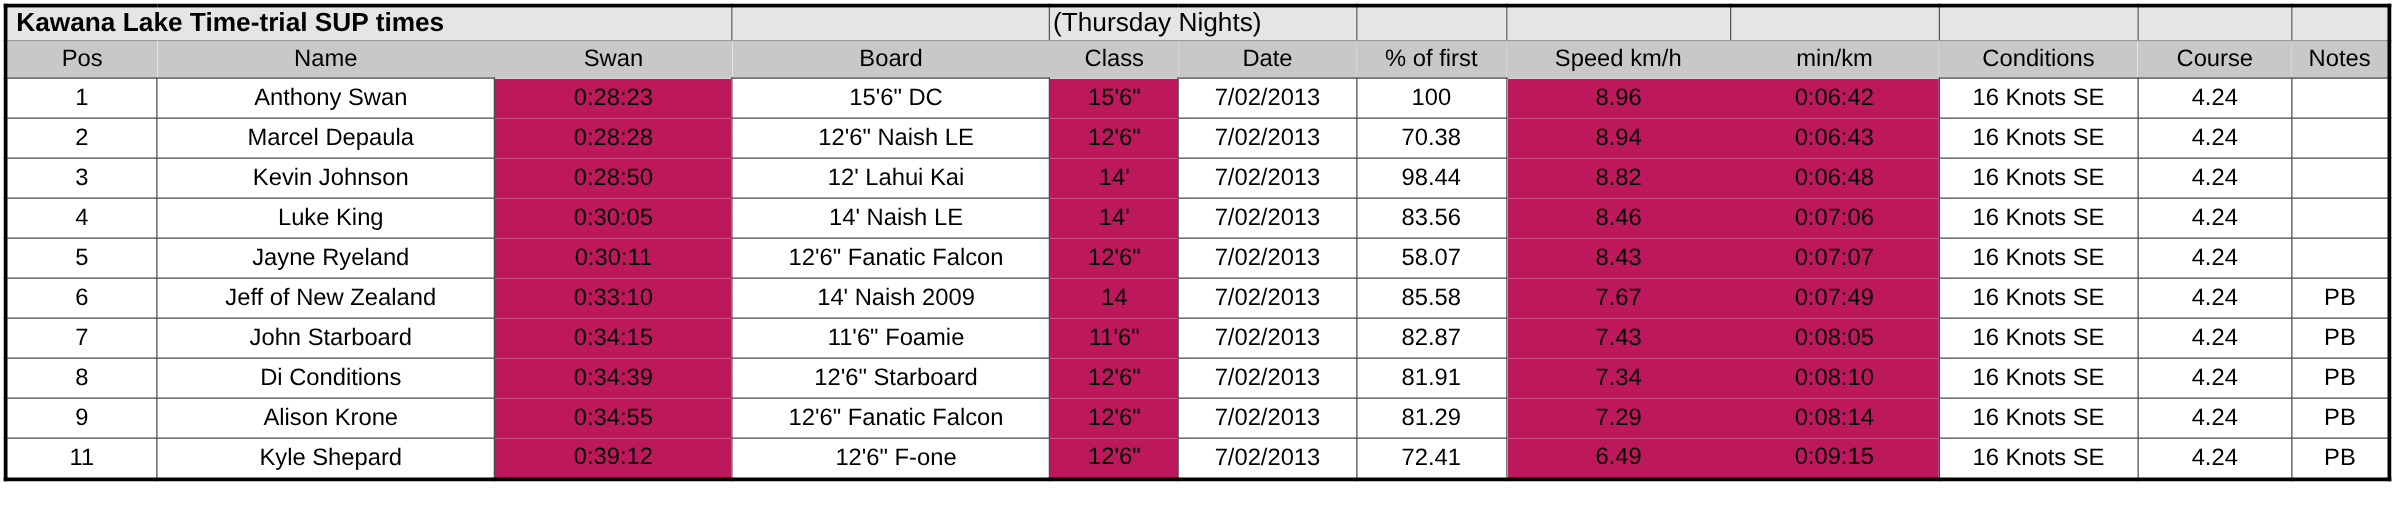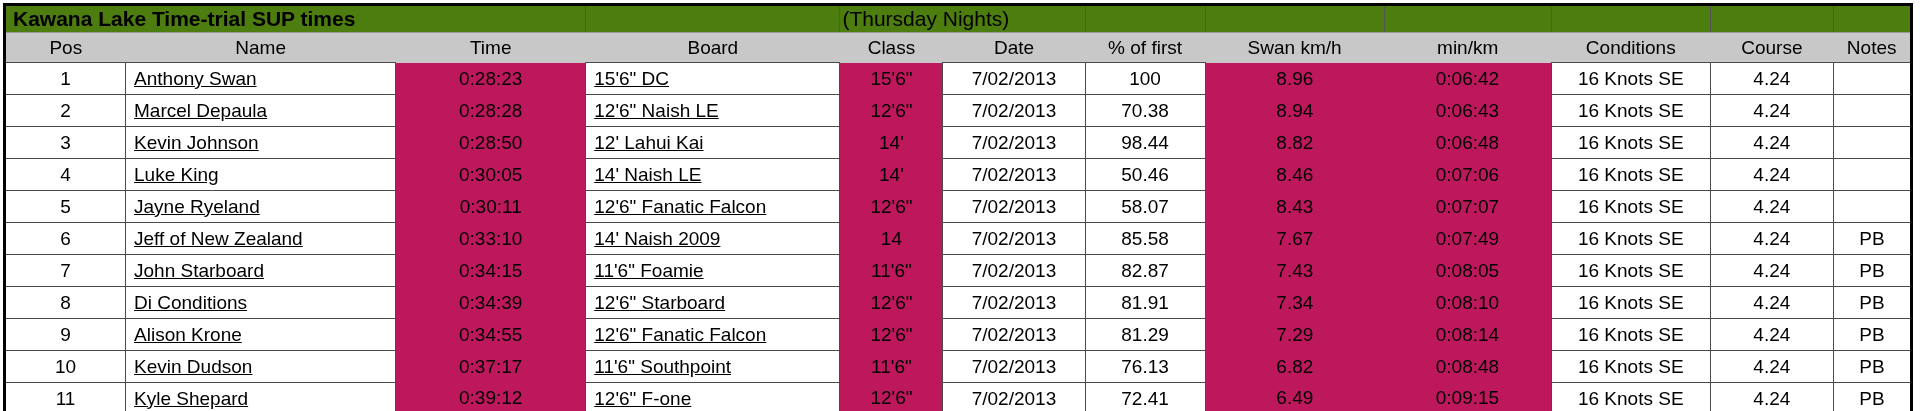--- a/index.html
+++ b/index.html
@@ -8,37 +8,37 @@
   table.sheet{border-collapse:collapse;table-layout:fixed;width:1910px;border:3px solid #000000;background:#ffffff;}
   td,th{overflow:hidden;white-space:nowrap;vertical-align:middle;}
 
   
   .w-pos{width:121px}.w-name{width:270px}.w-time{width:190px}.w-board{width:254px}
   .w-class{width:103px}.w-date{width:142px}.w-pct{width:120px}.w-speed{width:179px}
   .w-minkm{width:167px}.w-cond{width:159px}.w-course{width:123px}.w-notes{width:78px}
 
   
   tr.title-row td{
-    height:26px;background:#4d7c0f;font-size:21px;
+    height:26px;background:#e5e5e5;font-size:21px;
     border-right:1px solid #555555;border-bottom:1px solid #9a9a9a;
     padding:0 0 0 2px;text-align:left;
   }
   tr.title-row td.main-title{font-weight:bold;padding-left:7px;}
 
   
   tr.header-row th{
     height:29px;background:#c8c8c8;font-weight:normal;font-size:19px;
     text-align:center;border:none;padding:0;
   }
 
   
   tbody td{height:31px;font-size:19px;padding:0;}
   td.boxed{background:#ffffff;border:1px solid #4a4a4a;}
   td.shaded{background:#be185d;border:none;}
-  td.left{text-align:left;padding-left:8px;text-decoration:underline;}
+  td.left{text-align:center;padding-left:8px;}
   td.center{text-align:center;}
 </style>
 </head>
 <body>
 
 <div class="sheet-wrap">
   <table class="sheet">
     <colgroup>
       <col class="w-pos">
         <col class="w-name">
@@ -61,26 +61,26 @@
         <td></td>
         <td></td>
         <td></td>
         <td></td>
         <td></td>
         <td></td>
       </tr>
       <tr class="header-row">
         <th>Pos</th>
         <th>Name</th>
-        <th>Time</th>
+        <th>Swan</th>
         <th>Board</th>
         <th>Class</th>
         <th>Date</th>
         <th>% of first</th>
-        <th>Swan km/h</th>
+        <th>Speed km/h</th>
         <th>min/km</th>
         <th>Conditions</th>
         <th>Course</th>
         <th>Notes</th>
       </tr>
     </thead>
     <tbody id="tbody">
         <tr>
           <td class="boxed center">1</td>
           <td class="boxed left">Anthony Swan</td>
@@ -123,21 +123,21 @@
           <td class="boxed center">4.24</td>
           <td class="boxed center"></td>
         </tr>
         <tr>
           <td class="boxed center">4</td>
           <td class="boxed left">Luke King</td>
           <td class="shaded center">0:30:05</td>
           <td class="boxed left">14' Naish LE</td>
           <td class="shaded center">14'</td>
           <td class="boxed center">7/02/2013</td>
-          <td class="boxed center">50.46</td>
+          <td class="boxed center">83.56</td>
           <td class="shaded center">8.46</td>
           <td class="shaded center">0:07:06</td>
           <td class="boxed center">16 Knots SE</td>
           <td class="boxed center">4.24</td>
           <td class="boxed center"></td>
         </tr>
         <tr>
           <td class="boxed center">5</td>
           <td class="boxed left">Jayne Ryeland</td>
           <td class="shaded center">0:30:11</td>
@@ -201,34 +201,20 @@
           <td class="shaded center">12'6"</td>
           <td class="boxed center">7/02/2013</td>
           <td class="boxed center">81.29</td>
           <td class="shaded center">7.29</td>
           <td class="shaded center">0:08:14</td>
           <td class="boxed center">16 Knots SE</td>
           <td class="boxed center">4.24</td>
           <td class="boxed center">PB</td>
         </tr>
         <tr>
-          <td class="boxed center">10</td>
-          <td class="boxed left">Kevin Dudson</td>
-          <td class="shaded center">0:37:17</td>
-          <td class="boxed left">11'6" Southpoint</td>
-          <td class="shaded center">11'6"</td>
-          <td class="boxed center">7/02/2013</td>
-          <td class="boxed center">76.13</td>
-          <td class="shaded center">6.82</td>
-          <td class="shaded center">0:08:48</td>
-          <td class="boxed center">16 Knots SE</td>
-          <td class="boxed center">4.24</td>
-          <td class="boxed center">PB</td>
-        </tr>
-        <tr>
           <td class="boxed center">11</td>
           <td class="boxed left">Kyle Shepard</td>
           <td class="shaded center">0:39:12</td>
           <td class="boxed left">12'6" F-one</td>
           <td class="shaded center">12'6"</td>
           <td class="boxed center">7/02/2013</td>
           <td class="boxed center">72.41</td>
           <td class="shaded center">6.49</td>
           <td class="shaded center">0:09:15</td>
           <td class="boxed center">16 Knots SE</td>

